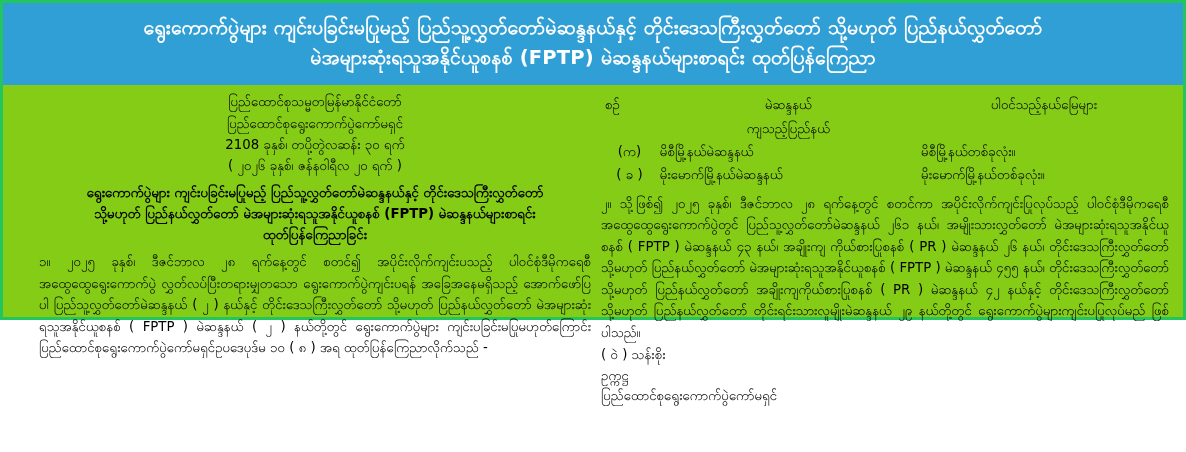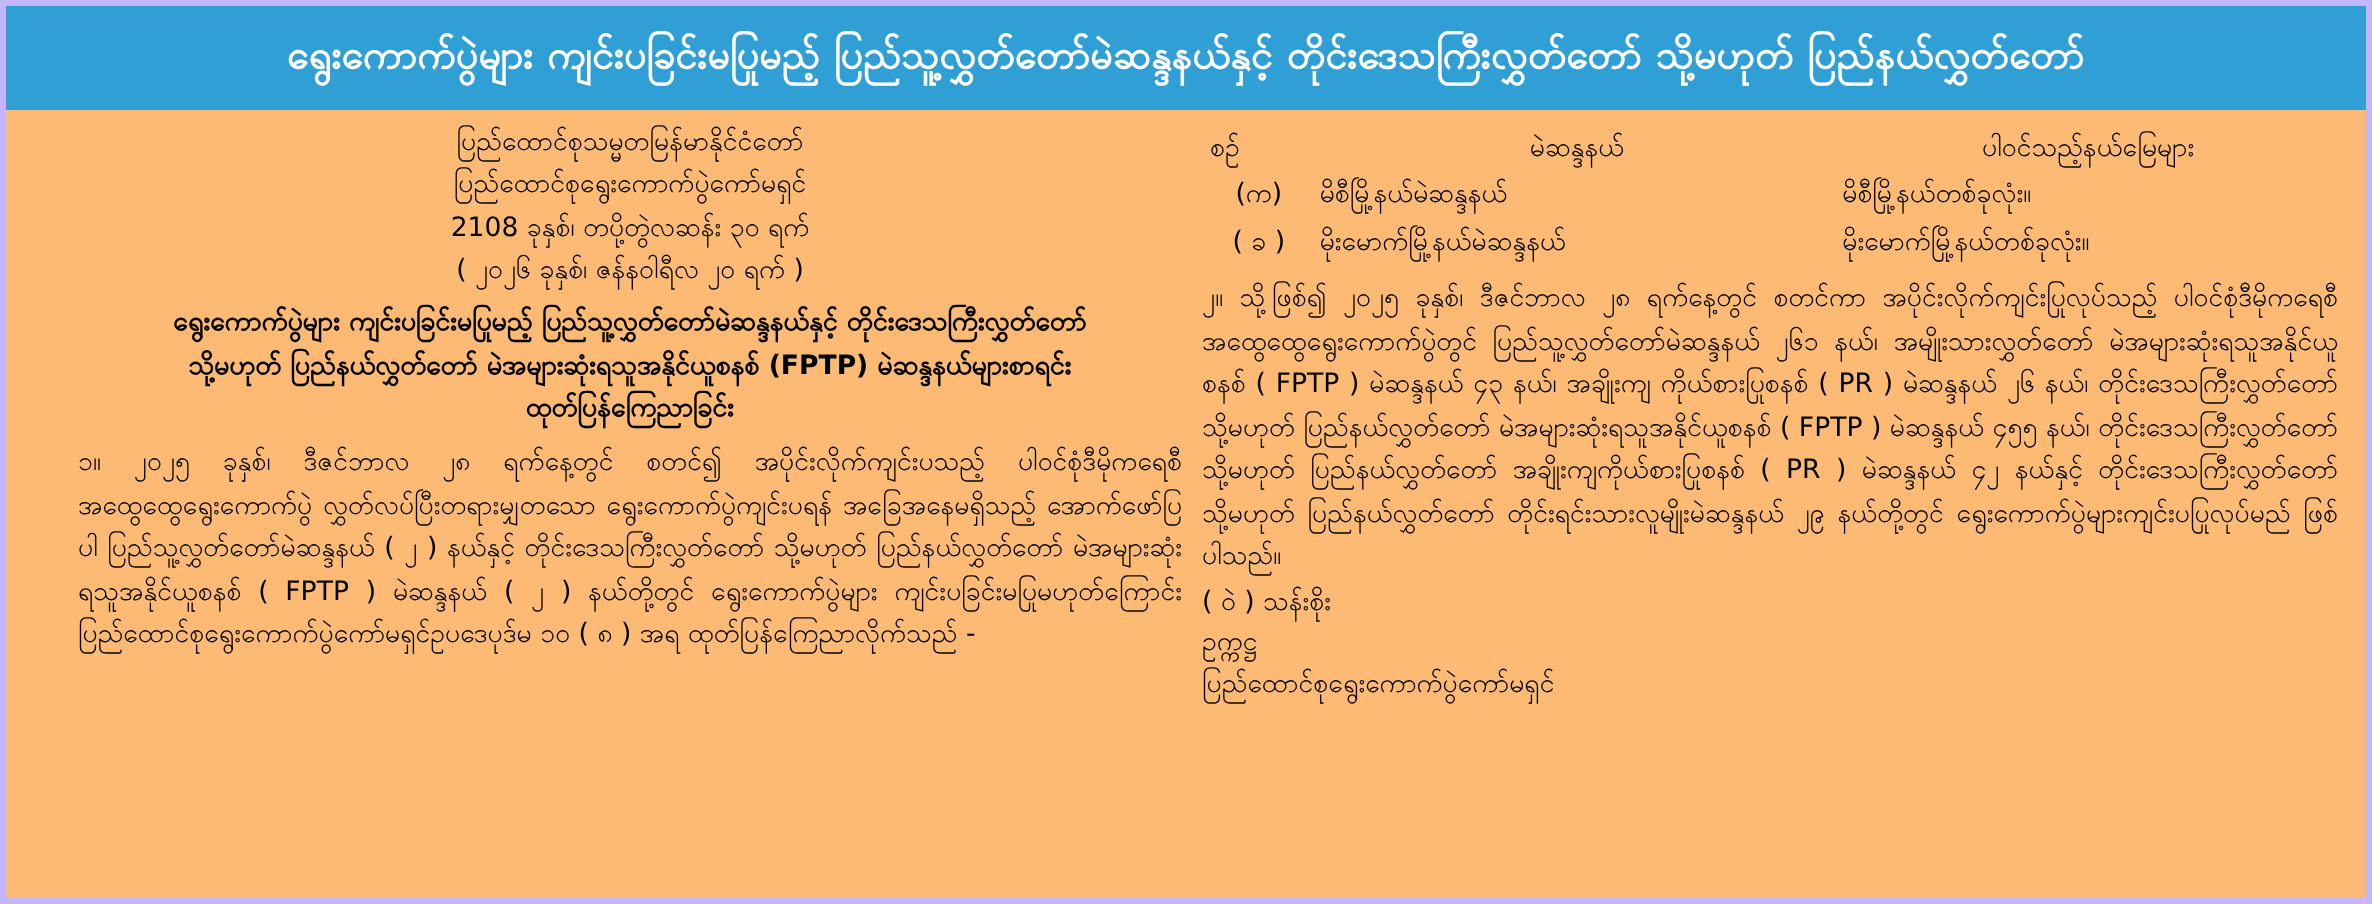--- a/index.html
+++ b/index.html
@@ -9,24 +9,24 @@
   }
   body {
     width: 1186px;
     height: 452px;
     font-family: "DejaVu Sans", "Liberation Sans", sans-serif;
     overflow: hidden;
   }
   .page {
     position: relative;
     width: 1186px;
-    height: 452px;
+    height: 320px;
     box-sizing: border-box;
-    border: 3px solid #c4b5fd;
-    background: #fdba74;
+    border: 3px solid #22c55e;
+    background: #84cc16;
   }
   .banner {
     background: #2f9fd6;
     color: #ffffff;
     text-align: center;
     padding: 10px 18px 12px 18px;
     box-sizing: border-box;
   }
   .banner-line {
     font-size: 19.5px;
@@ -94,20 +94,21 @@
   }
   .sign .t { line-height: 1.55; }
 </style>
 </head>
 <body>
 
 <div class="page">
 
   <div class="banner">
     <div class="banner-line">ရွေးကောက်ပွဲများ ကျင်းပခြင်းမပြုမည့် ပြည်သူ့လွှတ်တော်မဲဆန္ဒနယ်နှင့် တိုင်းဒေသကြီးလွှတ်တော် သို့မဟုတ် ပြည်နယ်လွှတ်တော်</div>
+    <div class="banner-line">မဲအများဆုံးရသူအနိုင်ယူစနစ် (FPTP) မဲဆန္ဒနယ်များစာရင်း ထုတ်ပြန်ကြေညာ</div>
   </div>
 
   <div class="content">
 
     <div class="col col-left">
       <div class="heading-block">
         <div class="t center">ပြည်ထောင်စုသမ္မတမြန်မာနိုင်ငံတော်</div>
         <div class="t center">ပြည်ထောင်စုရွေးကောက်ပွဲကော်မရှင်</div>
         <div class="t center">2108 ခုနှစ်၊ တပို့တွဲလဆန်း ၃၀ ရက်</div>
         <div class="t center">( ၂၀၂၆ ခုနှစ်၊ ဇန်နဝါရီလ ၂၀ ရက် )</div>
@@ -127,20 +128,25 @@
     </div>
 
     <div class="col col-right">
       <table class="tbl">
         <tbody>
           <tr class="head">
             <td class="c-no">စဉ်</td>
             <td class="c-name">မဲဆန္ဒနယ်</td>
             <td class="c-area">ပါဝင်သည့်နယ်မြေများ</td>
           </tr>
+          <tr class="head">
+            <td class="c-no"></td>
+            <td class="c-name">ကျသည့်ပြည်နယ်</td>
+            <td class="c-area"></td>
+          </tr>
           <tr>
             <td class="c-no">(က)</td>
             <td class="c-name">မိစီမြို့နယ်မဲဆန္ဒနယ်</td>
             <td class="c-area">မိစီမြို့နယ်တစ်ခုလုံး။</td>
           </tr>
           <tr>
             <td class="c-no">( ခ )</td>
             <td class="c-name">မိုးမောက်မြို့နယ်မဲဆန္ဒနယ်</td>
             <td class="c-area">မိုးမောက်မြို့နယ်တစ်ခုလုံး။</td>
           </tr>

